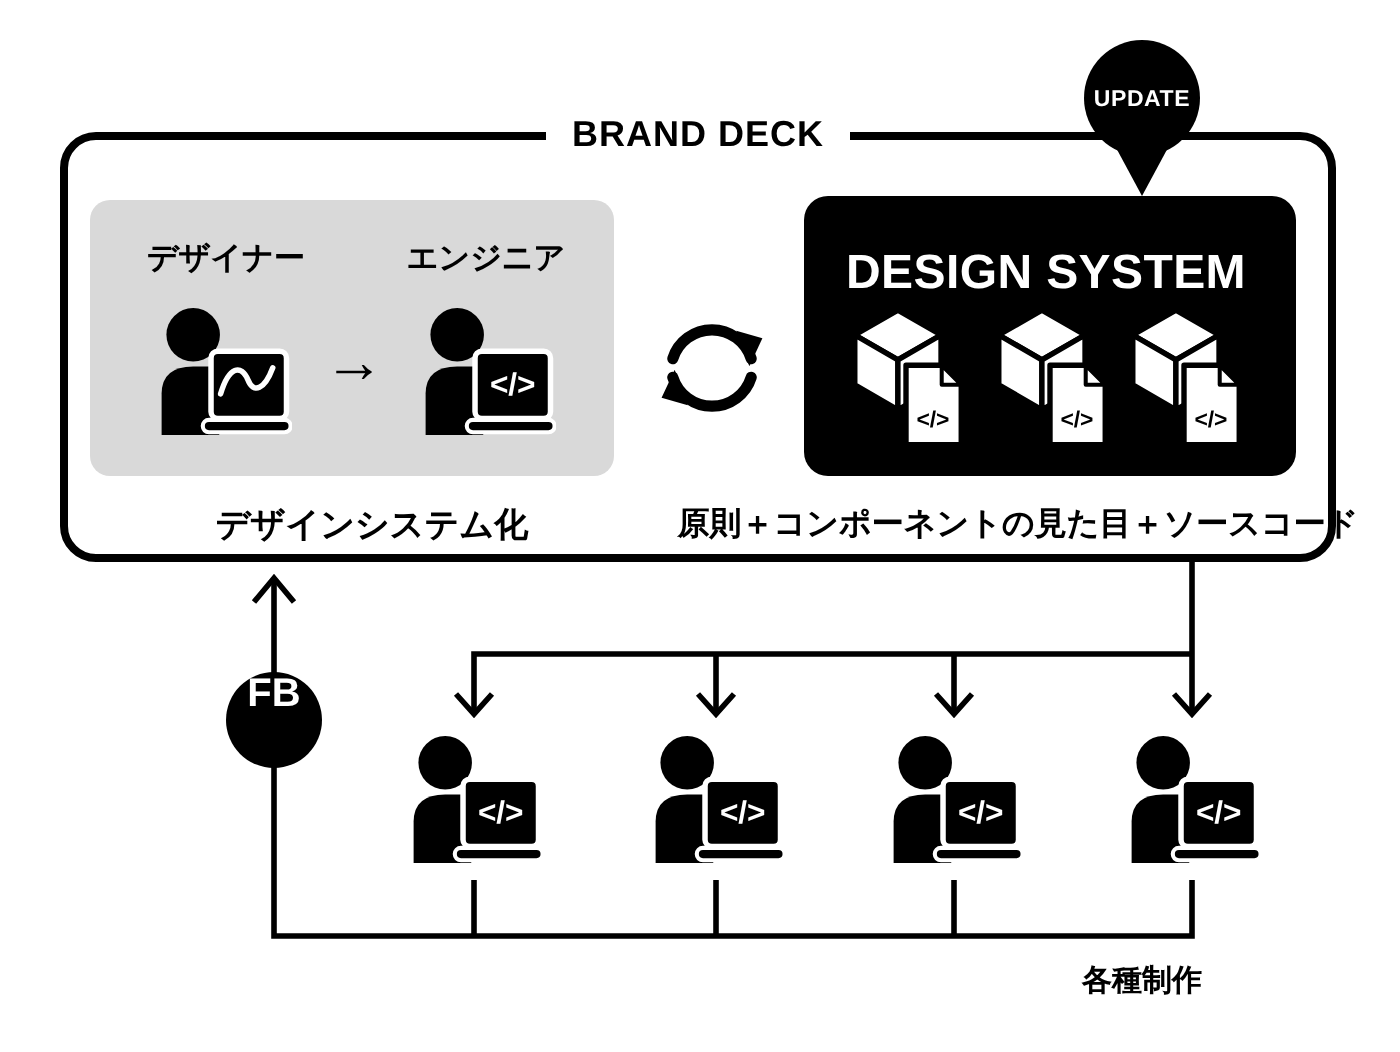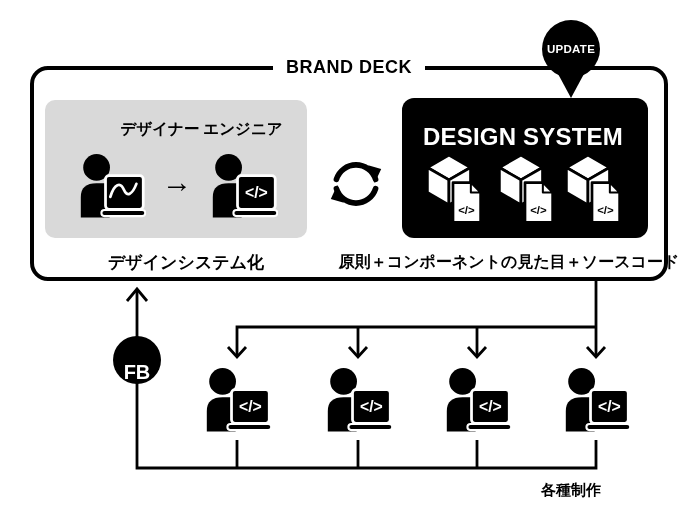--- a/index.html
+++ b/index.html
@@ -10,21 +10,21 @@
              border:4px solid #000;border-radius:18px;background:transparent;}
   .brand-title{position:absolute;left:349px;top:50px;transform:translateX(-50%);
                font-size:18px;font-weight:800;letter-spacing:.5px;line-height:34px;
                background:#fff;padding:0 13px;white-space:nowrap;}
   .balloon{position:absolute;left:540px;top:19px;width:62px;height:80px;}
   .gray-panel{position:absolute;left:45px;top:100px;width:262px;height:138px;
               background:#d9d9d9;border-radius:10px;}
   .black-panel{position:absolute;left:402px;top:98px;width:246px;height:140px;
                background:#000;border-radius:12px;}
   .jp{font-weight:700;white-space:nowrap;}
-  .lbl-designer{position:absolute;left:113px;top:119px;transform:translateX(-50%);font-size:15.5px;margin-left:47px;}
+  .lbl-designer{position:absolute;left:113px;top:119px;transform:translateX(-50%);font-size:15.5px;}
   .lbl-engineer{position:absolute;left:243px;top:119px;transform:translateX(-50%);font-size:15.5px;}
   .cap-flow{position:absolute;left:186px;top:251px;transform:translateX(-50%);font-size:17px;}
   .cap-ds{position:absolute;left:497px;top:252px;transform:translateX(-50%);font-size:16px;margin-left:12px;}
   .cap-prod{position:absolute;left:571px;top:481px;transform:translateX(-50%);font-size:15px;}
   .ds-title{position:absolute;left:523px;top:123px;transform:translateX(-50%);
             font-size:24px;font-weight:800;color:#fff;letter-spacing:.2px;white-space:nowrap;}
   .handoff{position:absolute;left:177px;top:166px;transform:translateX(-50%);
            font-size:30px;font-weight:700;line-height:32px;}
   .person{width:70px;height:auto;display:block;}
   .p-designer{position:absolute;left:76px;top:153px;}
@@ -32,21 +32,21 @@
   .p-c1{position:absolute;left:202px;top:367px;}
   .p-c2{position:absolute;left:323px;top:367px;}
   .p-c3{position:absolute;left:442px;top:367px;}
   .p-c4{position:absolute;left:561px;top:367px;}
   .sync{position:absolute;left:328px;top:156px;width:56px;height:56px;}
   .cube{width:62px;height:auto;display:block;}
   .cb1{position:absolute;left:422px;top:153px;}
   .cb2{position:absolute;left:494px;top:153px;}
   .cb3{position:absolute;left:561px;top:153px;}
   .fb-badge{position:absolute;left:113px;top:336px;width:48px;height:48px;border-radius:50%;
-            background:#000;color:#fff;display:flex;align-items:flex-end;justify-content:center;
+            background:#000;color:#fff;display:flex;align-items:flex-start;justify-content:center;
             font-size:20px;font-weight:800;}
   svg text{font-family:"Liberation Sans","DejaVu Sans",sans-serif;}
 </style>
 </head>
 <body>
 
 <div class="canvas">
 
   <svg class="connectors" viewBox="0 0 700 526" xmlns="http://www.w3.org/2000/svg">
     <g stroke="#000" stroke-width="2.8" fill="none">

